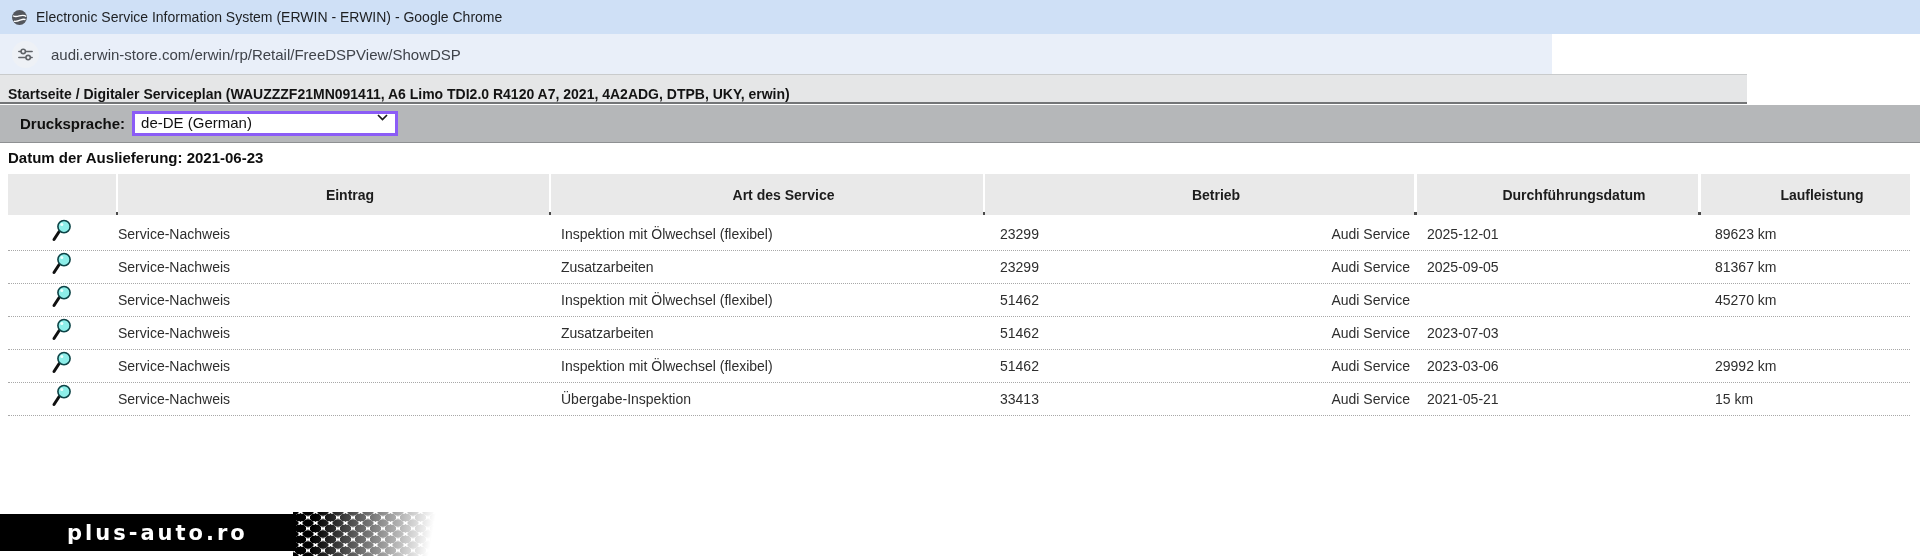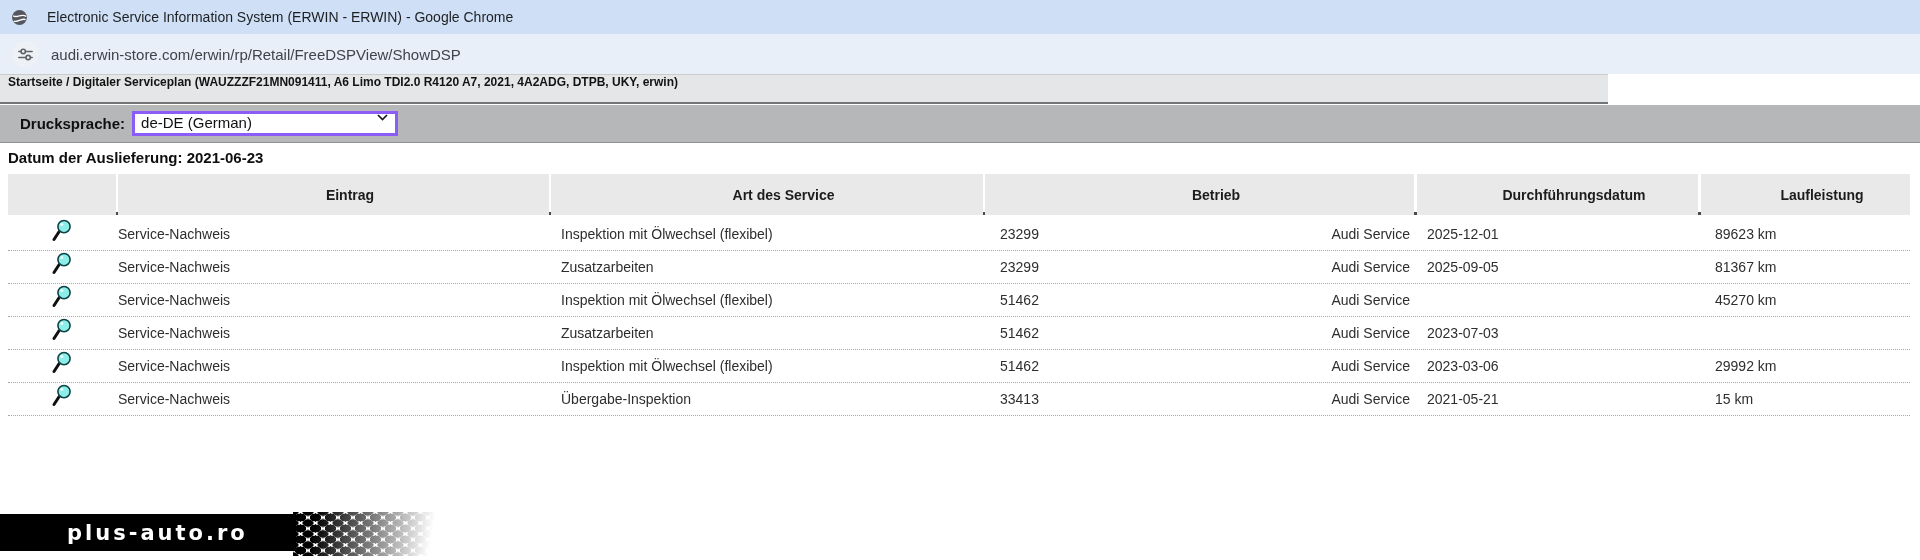--- a/index.html
+++ b/index.html
@@ -2,34 +2,34 @@
 <html style="--titlebar-bg: #cfe0f6; --urlbar-bg: #e9eff9; --breadcrumb-bg: #e5e6e7; --toolbar-bg: #b5b7b9; --header-cell-bg: #e9e9e9; --header-border: #4a4a4a; --magnifier-glass: #8deee9; --watermark-bg: #000000; --watermark-text: #ffffff;"><head>
 <meta charset="utf-8">
 <style>
   * { margin:0; padding:0; box-sizing:border-box; }
   html,body { width:1920px; height:560px; overflow:hidden; background:#fff;
               font-family:"Liberation Sans", sans-serif; position:relative; }
 
   
   .titlebar { position:absolute; left:0; top:0; width:1920px; height:34px;
               background:var(--titlebar-bg,#cfe0f6); display:flex; align-items:center;
-              padding-left:11px; gap:19px; }
+              padding-left:11px; gap:8px; }
   .title-text { font-size:14px; color:#1d1f22; }
 
-  .urlbar { position:absolute; left:0; top:34px; width:1920px; height:40px;
+  .urlbar { position:absolute; left:0; top:34px; width:1552px; height:40px;
             background:var(--urlbar-bg,#e9eff9); display:flex; align-items:center;
             padding-left:12px; gap:12px; }
   .site-chip { width:27px; height:27px; border-radius:50%; background:#eef1f6;
                display:flex; align-items:center; justify-content:center; }
   .url-text { font-size:15px; color:#3f434a; }
 
-  .breadcrumb { position:absolute; left:0; top:74px; width:1608px; height:30px;
+  .breadcrumb { position:absolute; left:0; top:74px; width:1747px; height:30px;
                 background:var(--breadcrumb-bg,#e5e6e7); border-top:1px solid #c9cbcc;
-                border-bottom:2px solid #737577; display:flex; align-items:flex-start;
-                padding-left:8px; font-weight:bold; font-size:12px; color:#131313; }
+                border-bottom:2px solid #737577; display:flex; align-items:flex-end;
+                padding-left:8px; font-weight:bold; font-size:14px; color:#131313; }
 
   .toolbar { position:absolute; left:0; top:105px; width:1920px; height:38px;
              background:var(--toolbar-bg,#b5b7b9); border-bottom:1px solid #8e9092;
              display:flex; align-items:center; padding-left:20px; }
   .toolbar-label { font-weight:bold; font-size:15px; color:#101010; }
   .select-box { margin-left:7px; width:266px; height:25px; background:#fff;
                 border:3px solid #8b5cf6; display:flex; align-items:flex-start;
                 justify-content:space-between; padding:0 7px 0 6px; font-size:15px;
                 color:#111; cursor:default; }
 

